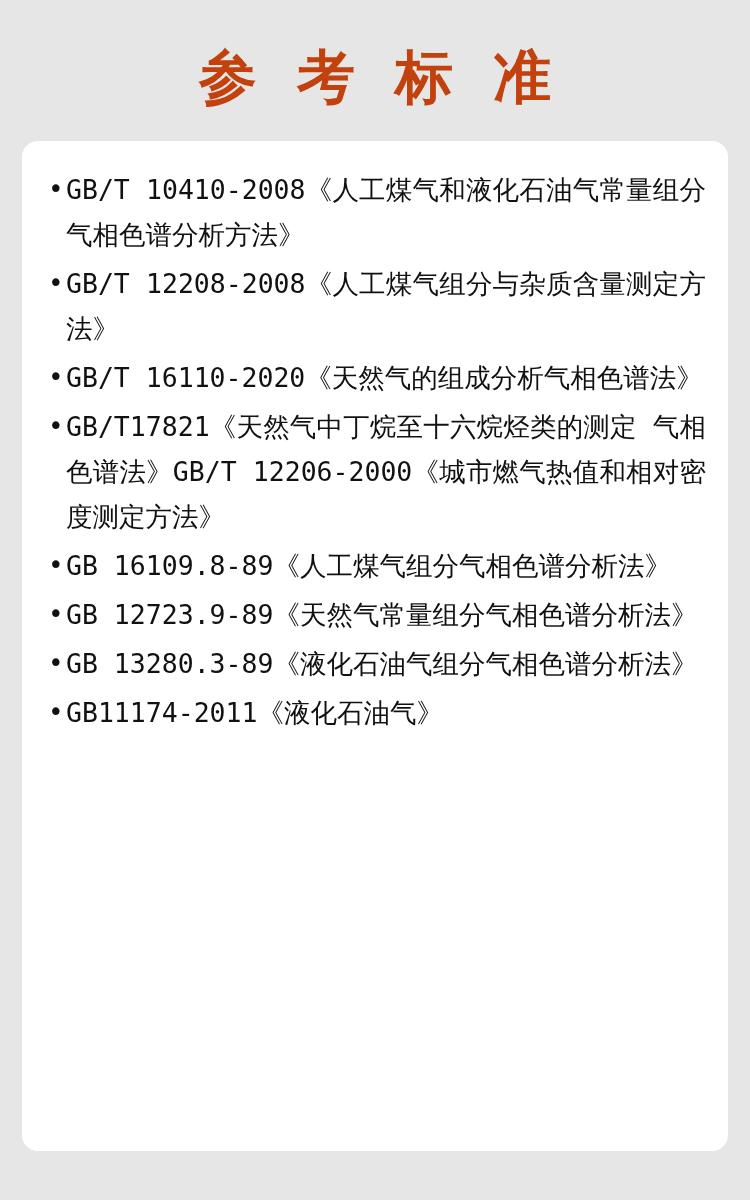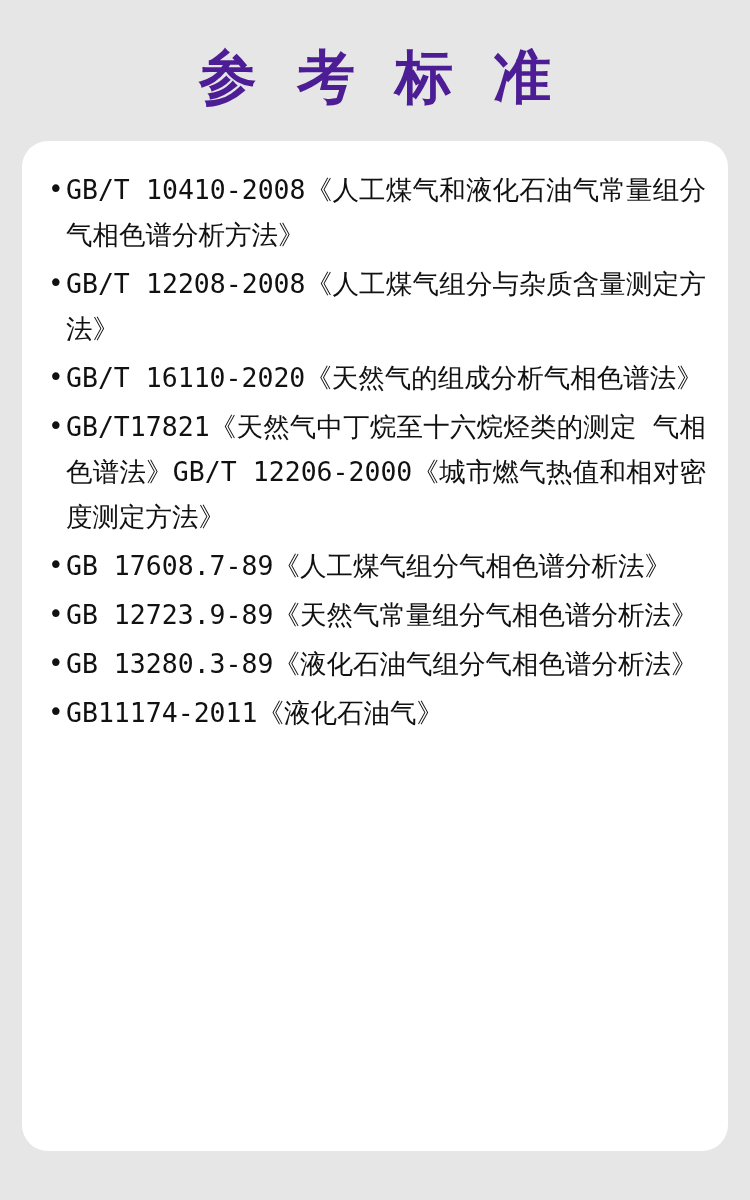--- a/index.html
+++ b/index.html
@@ -20,31 +20,31 @@
     box-sizing: border-box;
     display: flex;
     flex-direction: column;
     align-items: center;
   }
   .title {
     margin-top: 44px;
     font-size: 58px;
     font-weight: bold;
     letter-spacing: 10px;
-    color: #4c1d95;
+    color: #c2410c;
     font-family: "DejaVu Sans", sans-serif;
     text-indent: 10px;
     line-height: 1.15;
   }
   .card {
     margin-top: 30px;
     width: 706px;
     min-height: 1010px;
     background: #ffffff;
-    border-radius: 26px;
+    border-radius: 16px;
     box-sizing: border-box;
     padding: 26px 22px 30px 22px;
   }
   .std-list {
     list-style: none;
     margin: 0;
     padding: 0;
   }
   .std-item {
     position: relative;
@@ -74,20 +74,20 @@
 <div class="page">
 
   <div class="title">参 考 标 准</div>
 
   <div class="card">
     <ul class="std-list">
       <li class="std-item">GB/T 10410-2008《人工煤气和液化石油气常量组分气相色谱分析方法》</li>
       <li class="std-item">GB/T 12208-2008《人工煤气组分与杂质含量测定方法》</li>
       <li class="std-item">GB/T 16110-2020《天然气的组成分析气相色谱法》</li>
       <li class="std-item">GB/T17821《天然气中丁烷至十六烷烃类的测定 气相色谱法》GB/T 12206-2000《城市燃气热值和相对密度测定方法》</li>
-      <li class="std-item">GB 17608.7-89《人工煤气组分气相色谱分析法》</li>
+      <li class="std-item">GB 16109.8-89《人工煤气组分气相色谱分析法》</li>
       <li class="std-item">GB 12723.9-89《天然气常量组分气相色谱分析法》</li>
       <li class="std-item">GB 13280.3-89《液化石油气组分气相色谱分析法》</li>
       <li class="std-item">GB11174-2011《液化石油气》</li>
     </ul>
   </div>
 
 </div>
 
 </body></html>

